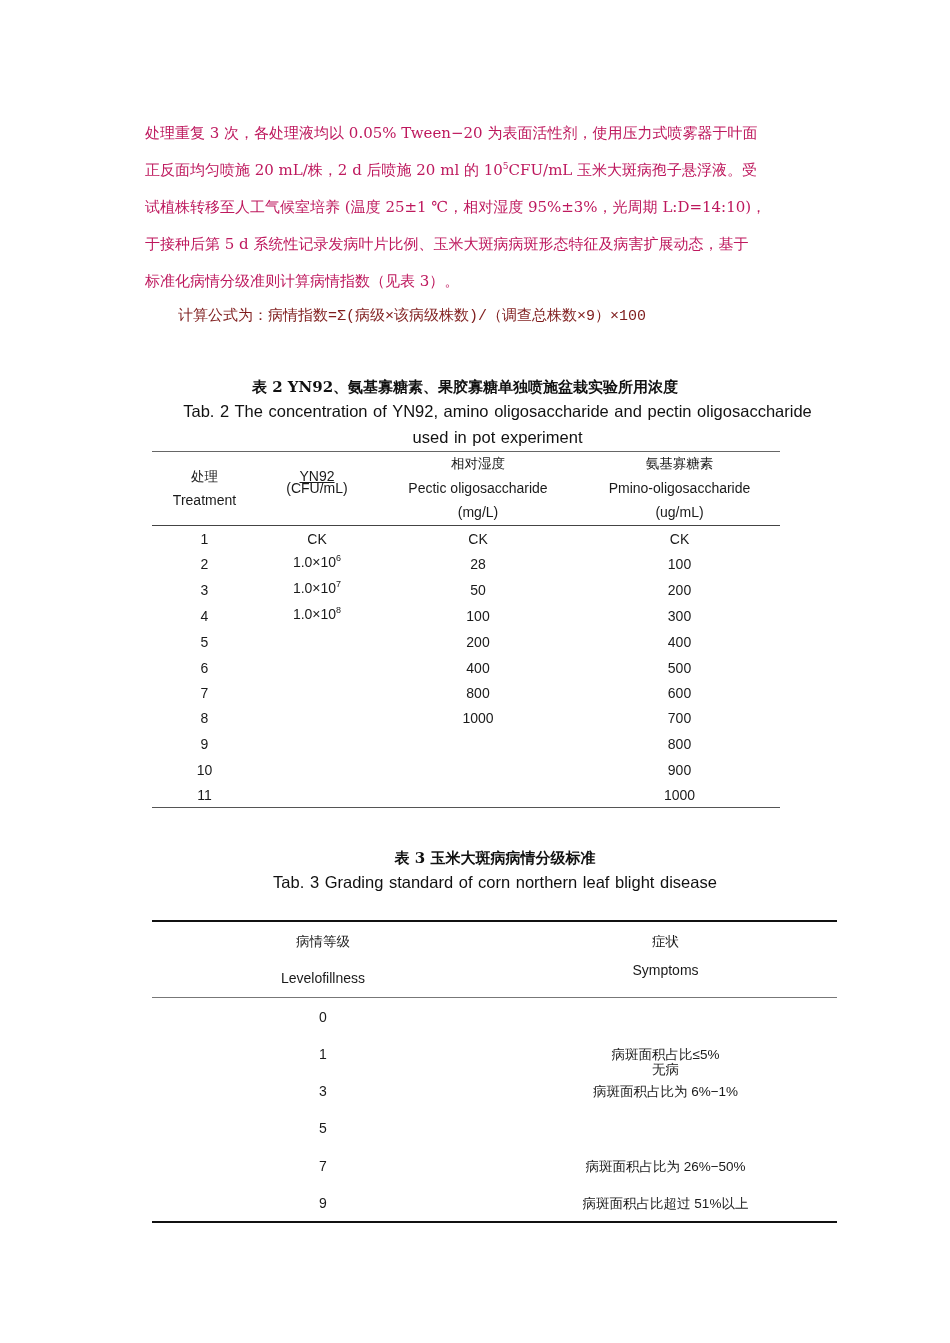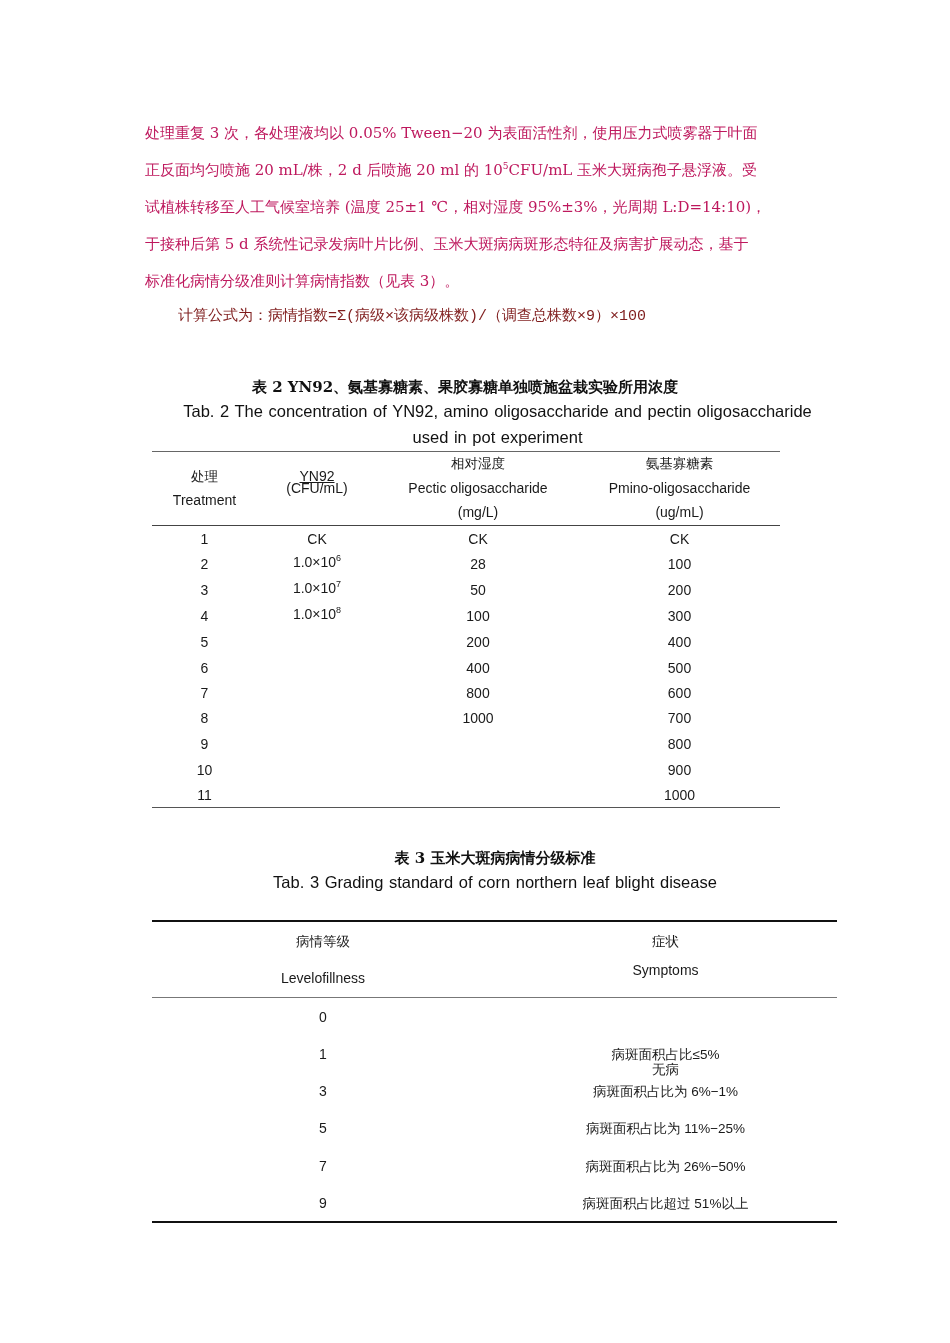--- a/index.html
+++ b/index.html
@@ -126,21 +126,20 @@
   <div style="position:absolute; left:0; top:1046px; width:950px; height:20px;">
     <div class="cell" style="left:152px; width:342px; top:0;">1</div>
     <div class="cell" style="left:494px; width:343px; top:0; font-size:13.5px;">病斑面积占比≤5%</div>
   </div>
   <div style="position:absolute; left:0; top:1083px; width:950px; height:20px;">
     <div class="cell" style="left:152px; width:342px; top:0;">3</div>
     <div class="cell" style="left:494px; width:343px; top:0; font-size:13.5px;">病斑面积占比为 6%−1%</div>
   </div>
   <div style="position:absolute; left:0; top:1120px; width:950px; height:20px;">
     <div class="cell" style="left:152px; width:342px; top:0;">5</div>
-    <div class="cell" style="left:494px; width:343px; top:0; font-size:13.5px;">病斑面积占比为 11%−25%</div>
   </div>
   <div style="position:absolute; left:0; top:1158px; width:950px; height:20px;">
     <div class="cell" style="left:152px; width:342px; top:0;">7</div>
     <div class="cell" style="left:494px; width:343px; top:0; font-size:13.5px;">病斑面积占比为 26%−50%</div>
   </div>
   <div style="position:absolute; left:0; top:1195px; width:950px; height:20px;">
     <div class="cell" style="left:152px; width:342px; top:0;">9</div>
     <div class="cell" style="left:494px; width:343px; top:0; font-size:13.5px;">病斑面积占比超过 51%以上</div>
   </div>
   <div class="rule" style="left:152px; top:1221px; width:685px; height:2px; background:#111;"></div>

